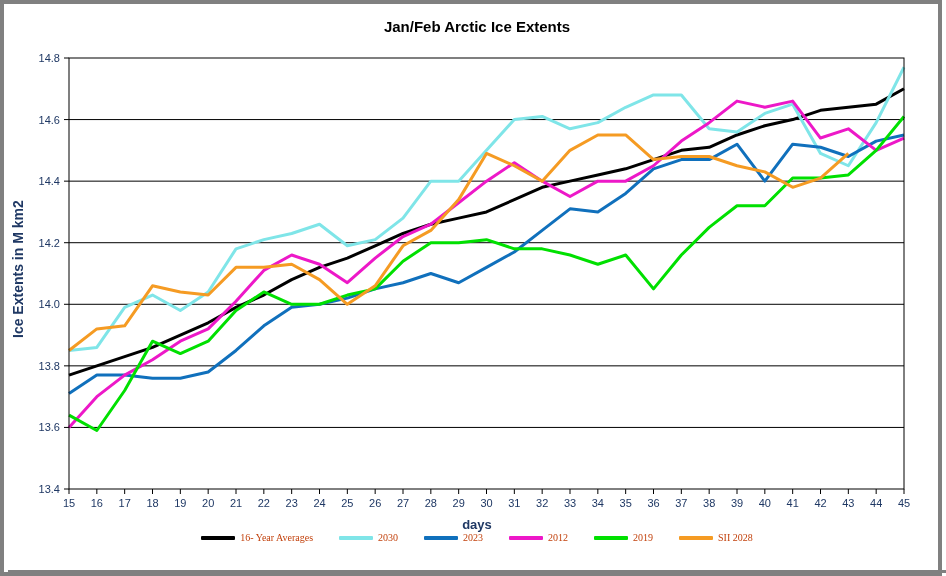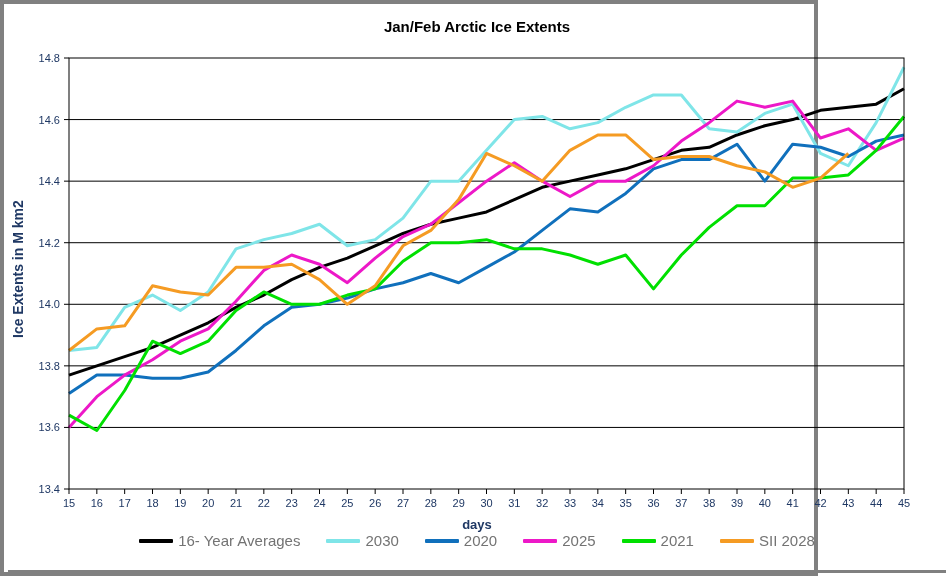--- a/index.html
+++ b/index.html
@@ -1,29 +1,29 @@
 <!DOCTYPE html>
 <html><head>
 <meta charset="utf-8">
 <style>
   html,body{margin:0;padding:0;background:#ffffff;}
   body{width:946px;height:576px;font-family:"Liberation Sans",sans-serif;overflow:hidden;}
-  #frame{position:relative;width:818px;height:576px;box-sizing:border-box;border:4px solid #808080;background:#ffffff;}
+  #frame{position:relative;width:942px;height:576px;box-sizing:border-box;border:4px solid #808080;background:#ffffff;}
   #title{position:absolute;left:0;top:14px;width:946px;text-align:center;font-size:15px;font-weight:bold;color:#000;letter-spacing:0px;}
   #ylabel{position:absolute;left:6px;top:155px;width:24px;height:220px;color:#1F3864;font-size:14px;font-weight:bold;
           writing-mode:vertical-rl;transform:rotate(180deg);text-align:center;white-space:nowrap;}
   #xlabel{position:absolute;left:0;top:513px;width:946px;text-align:center;font-size:13px;font-weight:bold;color:#1F3864;}
   #plotwrap{position:absolute;left:0;top:0;width:946px;height:576px;}
   svg{display:block;}
   .ytick{font-size:11px;fill:#1F3864;font-family:"Liberation Sans",sans-serif;}
   .xtick{font-size:11px;fill:#1F3864;font-family:"Liberation Sans",sans-serif;}
   #legend{position:absolute;left:0;top:528px;width:946px;display:flex;justify-content:center;align-items:center;gap:26px;}
   .legend-item{display:flex;align-items:center;gap:5px;}
   .legend-swatch{display:block;width:34px;height:4px;border-radius:1px;}
-  .legend-label{font-size:15px;color:#737373;white-space:nowrap;}
+  .legend-label{font-size:10px;color:#c2410c;white-space:nowrap;font-family:Liberation Serif, serif;}
   #legend-rule{position:absolute;left:4px;top:566px;width:938px;height:3px;background:#808080;}
 </style>
 </head>
 <body>
 
 <div id="frame">
 
   <div id="title">Jan/Feb Arctic Ice Extents</div>
 
   <div id="ylabel">Ice Extents in M km2</div>
@@ -137,29 +137,29 @@
       <div class="legend-item">
         <span class="legend-swatch" style="background: rgb(0, 0, 0);"></span>
         <span class="legend-label">16- Year Averages</span>
       </div>
       <div class="legend-item">
         <span class="legend-swatch" style="background: rgb(127, 229, 232);"></span>
         <span class="legend-label">2030</span>
       </div>
       <div class="legend-item">
         <span class="legend-swatch" style="background: rgb(16, 112, 188);"></span>
-        <span class="legend-label">2020</span>
+        <span class="legend-label">2023</span>
       </div>
       <div class="legend-item">
         <span class="legend-swatch" style="background: rgb(237, 24, 200);"></span>
-        <span class="legend-label">2025</span>
+        <span class="legend-label">2012</span>
       </div>
       <div class="legend-item">
         <span class="legend-swatch" style="background: rgb(0, 224, 0);"></span>
-        <span class="legend-label">2021</span>
+        <span class="legend-label">2019</span>
       </div>
       <div class="legend-item">
         <span class="legend-swatch" style="background: rgb(245, 155, 35);"></span>
         <span class="legend-label">SII 2028</span>
       </div>
     </div>
   <div id="legend-rule"></div>
 
 </div>
 

